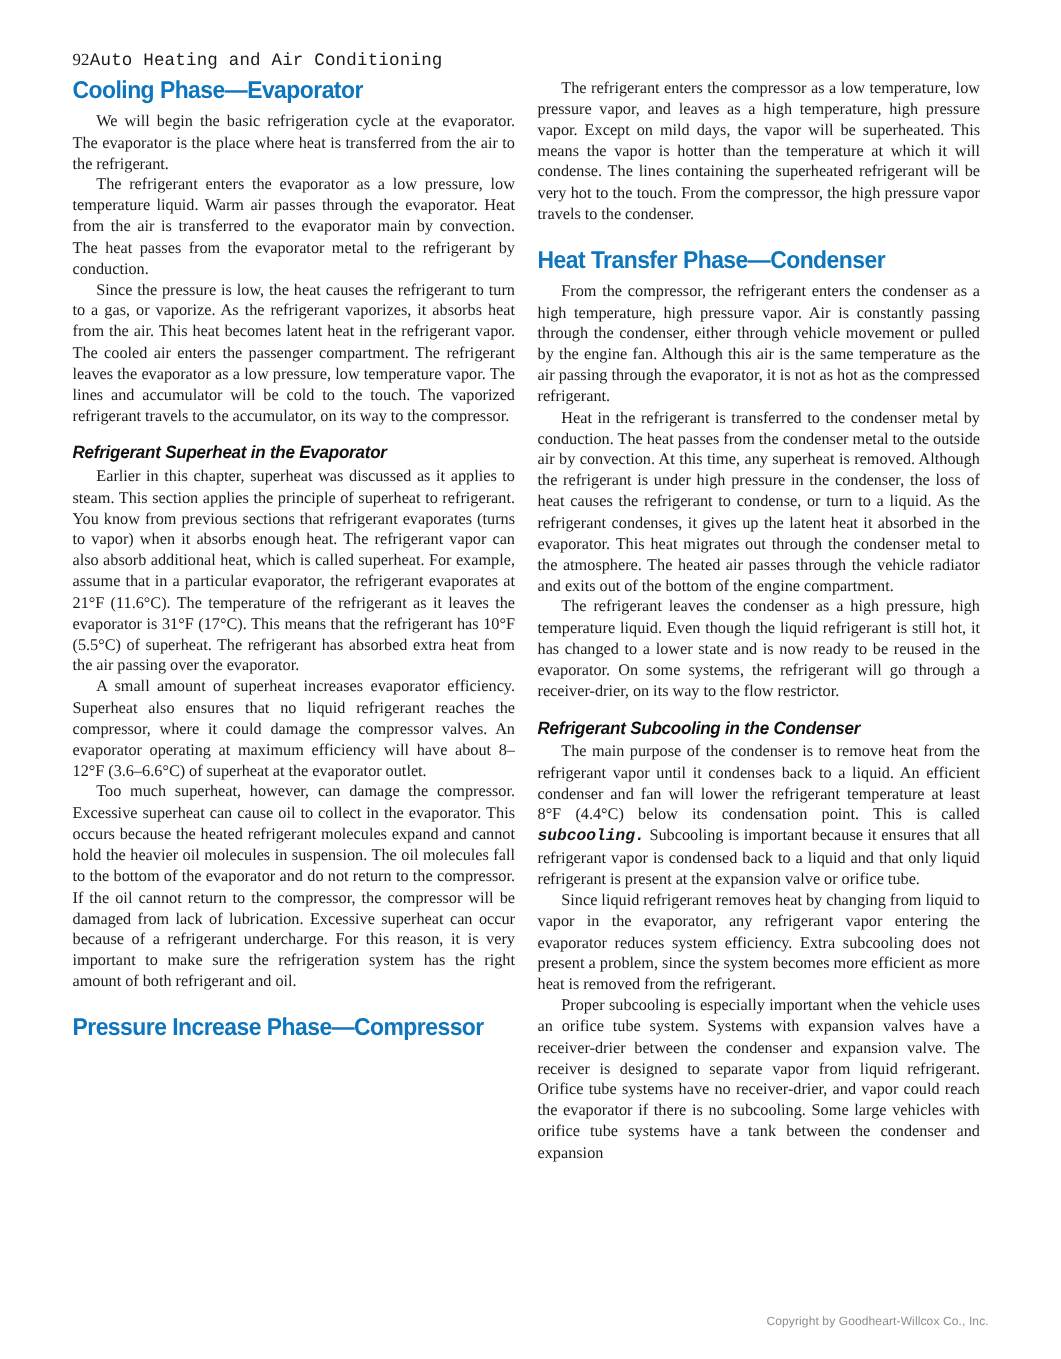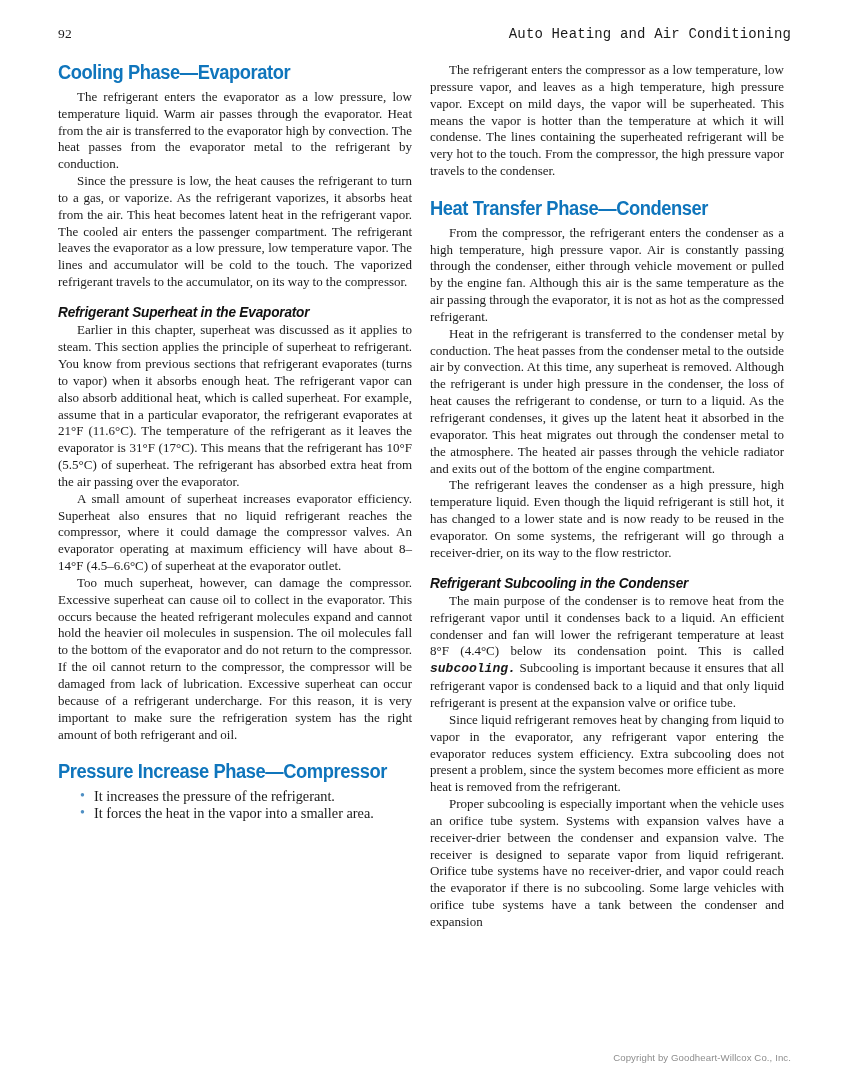--- a/index.html
+++ b/index.html
@@ -20,24 +20,24 @@
     position: absolute;
     left: 0; top: 0;
     width: 849px;
     height: 1087px;
   }
 
   
   .running-head {
     position: absolute;
     left: 58px;
-    top: 26px;
+    top: 40px;
     width: 733px;
     display: flex;
-    justify-content: space-between;
+    justify-content: flex-start;
     align-items: baseline;
     font-family: "Liberation Serif", serif;
     font-size: 13.5px;
     color: #1a1a1a;
     letter-spacing: .15px;
   }
   .folio { font-size: 13.5px; }
   .book-title { font-size: 14px; font-family: Liberation Mono, monospace; }
 
   
@@ -141,36 +141,33 @@
     <span class="folio">92</span>
     <span class="book-title">Auto Heating and Air Conditioning</span>
   </div>
 
   <div class="columns">
 
     <div class="col">
 
       <h2 class="head-a">Cooling Phase—Evaporator</h2>
 
-      <p class="body">The refrigerant enters the evaporator as a low pressure, low temperature liquid. Warm air passes through the evaporator. Heat from the air is transferred to the evaporator high by convection. The heat passes from the evaporator metal to the refrigerant by conduction.</p>
+      <p class="body">We will begin the basic refrigeration cycle at the evaporator. The evaporator is the place where heat is transferred from the air to the refrigerant.</p>
+      <p class="body">The refrigerant enters the evaporator as a low pressure, low temperature liquid. Warm air passes through the evaporator. Heat from the air is transferred to the evaporator main by convection. The heat passes from the evaporator metal to the refrigerant by conduction.</p>
       <p class="body">Since the pressure is low, the heat causes the refrigerant to turn to a gas, or vaporize. As the refrigerant vaporizes, it absorbs heat from the air. This heat becomes latent heat in the refrigerant vapor. The cooled air enters the passenger compartment. The refrigerant leaves the evaporator as a low pressure, low temperature vapor. The lines and accumulator will be cold to the touch. The vaporized refrigerant travels to the accumulator, on its way to the compressor.</p>
 
       <h3 class="head-b">Refrigerant Superheat in the Evaporator</h3>
 
       <p class="body">Earlier in this chapter, superheat was discussed as it applies to steam. This section applies the principle of superheat to refrigerant. You know from previous sections that refrigerant evaporates (turns to vapor) when it absorbs enough heat. The refrigerant vapor can also absorb additional heat, which is called superheat. For example, assume that in a particular evaporator, the refrigerant evaporates at 21°F (11.6°C). The temperature of the refrigerant as it leaves the evaporator is 31°F (17°C). This means that the refrigerant has 10°F (5.5°C) of superheat. The refrigerant has absorbed extra heat from the air passing over the evaporator.</p>
-      <p class="body">A small amount of superheat increases evaporator efficiency. Superheat also ensures that no liquid refrigerant reaches the compressor, where it could damage the compressor valves. An evaporator operating at maximum efficiency will have about 8–14°F (4.5–6.6°C) of superheat at the evaporator outlet.</p>
+      <p class="body">A small amount of superheat increases evaporator efficiency. Superheat also ensures that no liquid refrigerant reaches the compressor, where it could damage the compressor valves. An evaporator operating at maximum efficiency will have about 8–12°F (3.6–6.6°C) of superheat at the evaporator outlet.</p>
       <p class="body">Too much superheat, however, can damage the compressor. Excessive superheat can cause oil to collect in the evaporator. This occurs because the heated refrigerant molecules expand and cannot hold the heavier oil molecules in suspension. The oil molecules fall to the bottom of the evaporator and do not return to the compressor. If the oil cannot return to the compressor, the compressor will be damaged from lack of lubrication. Excessive superheat can occur because of a refrigerant undercharge. For this reason, it is very important to make sure the refrigeration system has the right amount of both refrigerant and oil.</p>
 
       <h2 class="head-a spaced-top">Pressure Increase Phase—Compressor</h2>
 
 
-      <ul class="bullets">
-        <li>It increases the pressure of the refrigerant.</li>
-        <li>It forces the heat in the vapor into a smaller area.</li>
-      </ul>
     </div>
 
     <div class="col">
 
       <p class="body">The refrigerant enters the compressor as a low temperature, low pressure vapor, and leaves as a high temperature, high pressure vapor. Except on mild days, the vapor will be superheated. This means the vapor is hotter than the temperature at which it will condense. The lines containing the superheated refrigerant will be very hot to the touch. From the compressor, the high pressure vapor travels to the condenser.</p>
 
       <h2 class="head-a spaced-top">Heat Transfer Phase—Condenser</h2>
 
       <p class="body">From the compressor, the refrigerant enters the condenser as a high temperature, high pressure vapor. Air is constantly passing through the condenser, either through vehicle movement or pulled by the engine fan. Although this air is the same temperature as the air passing through the evaporator, it is not as hot as the compressed refrigerant.</p>
       <p class="body">Heat in the refrigerant is transferred to the condenser metal by conduction. The heat passes from the condenser metal to the outside air by convection. At this time, any superheat is removed. Although the refrigerant is under high pressure in the condenser, the loss of heat causes the refrigerant to condense, or turn to a liquid. As the refrigerant condenses, it gives up the latent heat it absorbed in the evaporator. This heat migrates out through the condenser metal to the atmosphere. The heated air passes through the vehicle radiator and exits out of the bottom of the engine compartment.</p>

